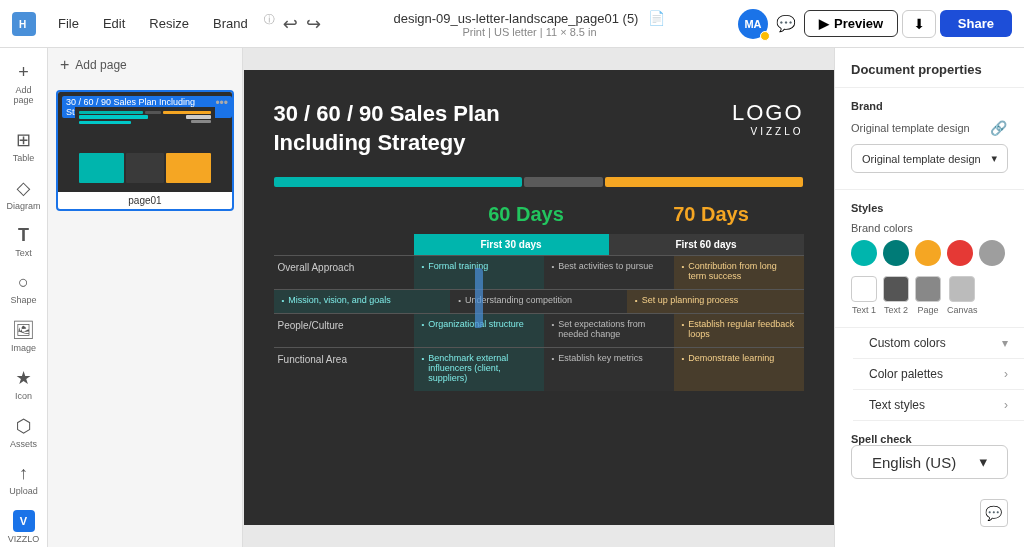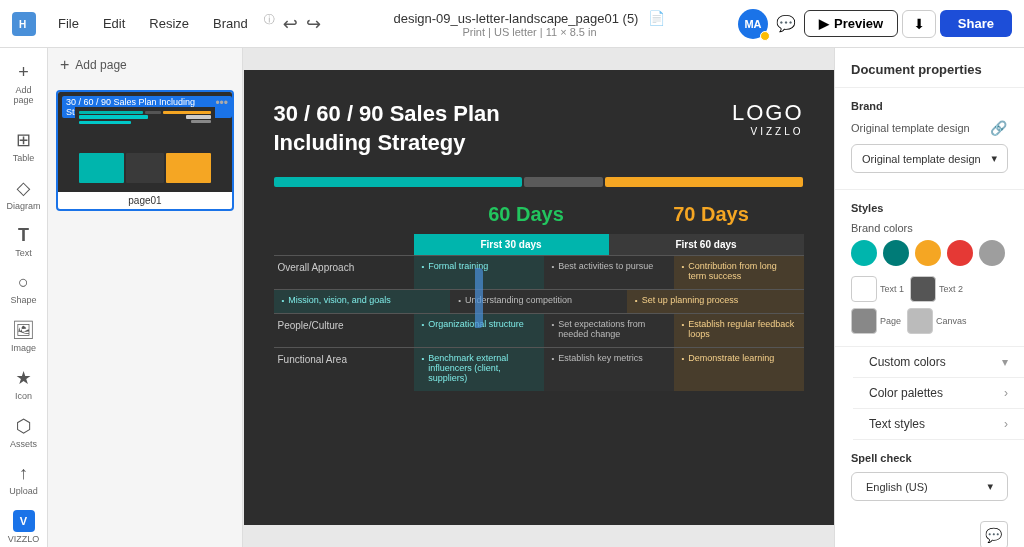--- a/index.html
+++ b/index.html
@@ -89,32 +89,32 @@
     .right-panel-title { font-size: 13px; font-weight: 600; color: #333; padding: 14px 16px 10px; border-bottom: 1px solid #eee; }
     .rp-section { padding: 12px 16px; border-bottom: 1px solid #eee; }
     .rp-section-label { font-size: 11px; font-weight: 600; color: #333; margin-bottom: 8px; }
     .rp-subsection-label { font-size: 11px; color: #555; margin-bottom: 6px; }
     .template-design-btn { display: flex; align-items: center; justify-content: space-between; border: 1.5px solid #ccc; border-radius: 6px; padding: 7px 10px; font-size: 11px; color: #333; cursor: pointer; margin-bottom: 4px; }
 
     .brand-colors { display: flex; gap: 6px; flex-wrap: wrap; margin-bottom: 10px; }
     .color-swatch { width: 26px; height: 26px; border-radius: 50%; cursor: pointer; border: 2px solid transparent; }
 
     .text-swatches { display: flex; gap: 6px; flex-wrap: wrap; }
-    .text-swatch-group { display: flex; flex-direction: row; align-items: center; gap: 3px; }
+    .text-swatch-group { display: flex; flex-direction: column; align-items: center; gap: 3px; }
     .text-swatch-label { font-size: 9px; color: #666; }
     .text-swatch { width: 26px; height: 26px; border-radius: 4px; cursor: pointer; border: 1px solid #ccc; }
 
     .rp-row { display: flex; align-items: center; justify-content: space-between; padding: 8px 16px; border-bottom: 1px solid #eee; cursor: pointer; margin-left: 18px; }
     .rp-row-label { font-size: 12px; color: #333; }
     .rp-row-arrow { color: #999; font-size: 12px; }
     .rp-row-expand { color: #999; font-size: 12px; }
 
     .spell-check-section { padding: 12px 16px; }
-    .spell-check-label { font-size: 11px; font-weight: 600; color: #333; margin-bottom: 8px; }
-    .lang-select { display: flex; align-items: center; justify-content: space-between; border: 1.5px solid #ccc; border-radius: 6px; padding: 7px 14px; font-size: 11px; color: #333; cursor: pointer; }
+    .spell-check-label { font-size: 11px; font-weight: 600; color: #333; }
+    .lang-select { display: flex; align-items: center; justify-content: space-between; border: 1.5px solid #ccc; border-radius: 6px; padding: 7px 20px; font-size: 15px; color: #333; cursor: pointer; }
   </style>
 </head>
 <body>
 
 <div class="topbar">
   <div class="topbar-logo">
     <svg width="16" height="16" viewBox="0 0 16 16">
         <rect width="16" height="16" rx="3" fill="#4a90d9"></rect>
         <text x="3" y="12" fill="#fff" font-size="10" font-weight="bold">H</text>
       </svg>

